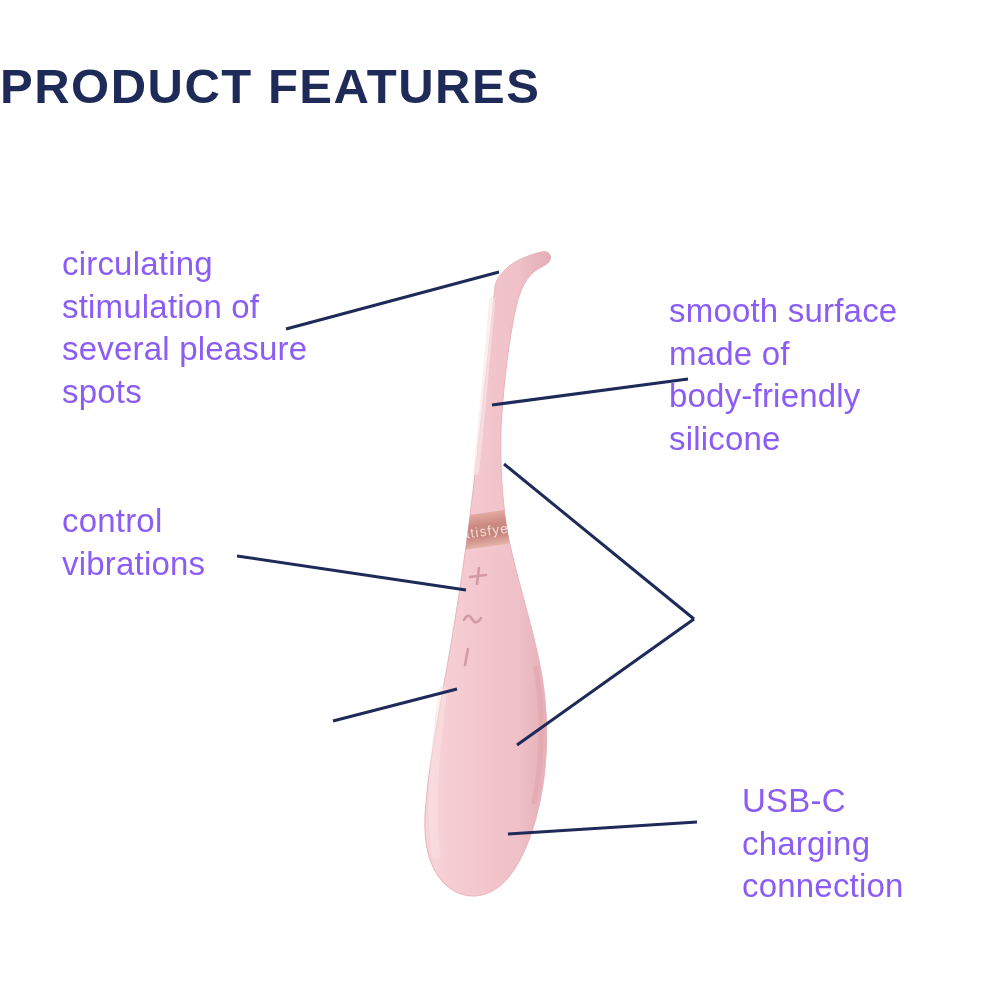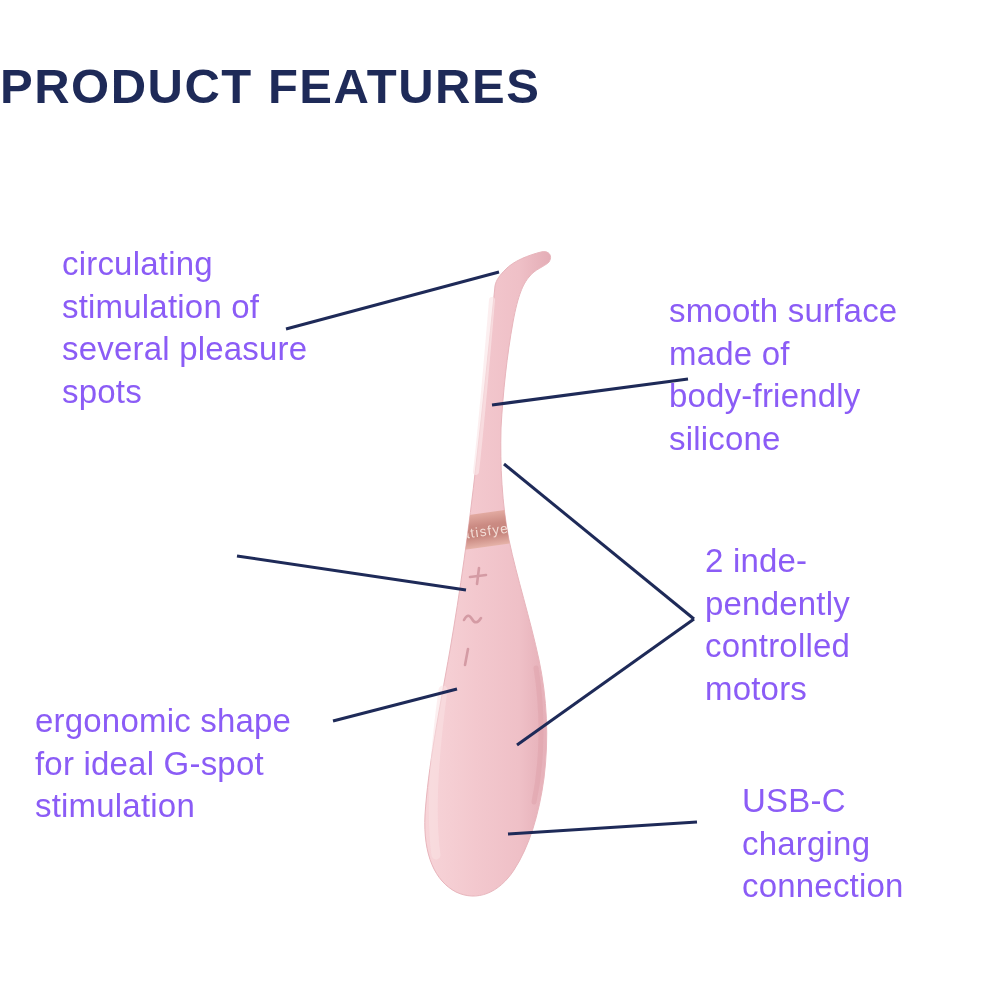--- a/index.html
+++ b/index.html
@@ -135,32 +135,27 @@
       <line x1="333" y1="721" x2="457" y2="689"></line>
       <line x1="697" y1="822" x2="508" y2="834"></line>
     </g>
   </svg>
 
   <div class="feature-label label-circulating">circulating
 stimulation of
 several pleasure
 spots</div>
 
+  <div class="feature-label label-control">control
+vibrations</div>
 
-  <div class="feature-label label-ergonomic">ergonomic shape
-for ideal G-spot
-stimulation</div>
 
   <div class="feature-label label-smooth">smooth surface
 made of
 body-friendly
 silicone</div>
 
-  <div class="feature-label label-motors">2 inde-
-pendently
-controlled
-motors</div>
 
   <div class="feature-label label-usb">USB-C
 charging
 connection</div>
 
 </div>
 
 </body></html>

